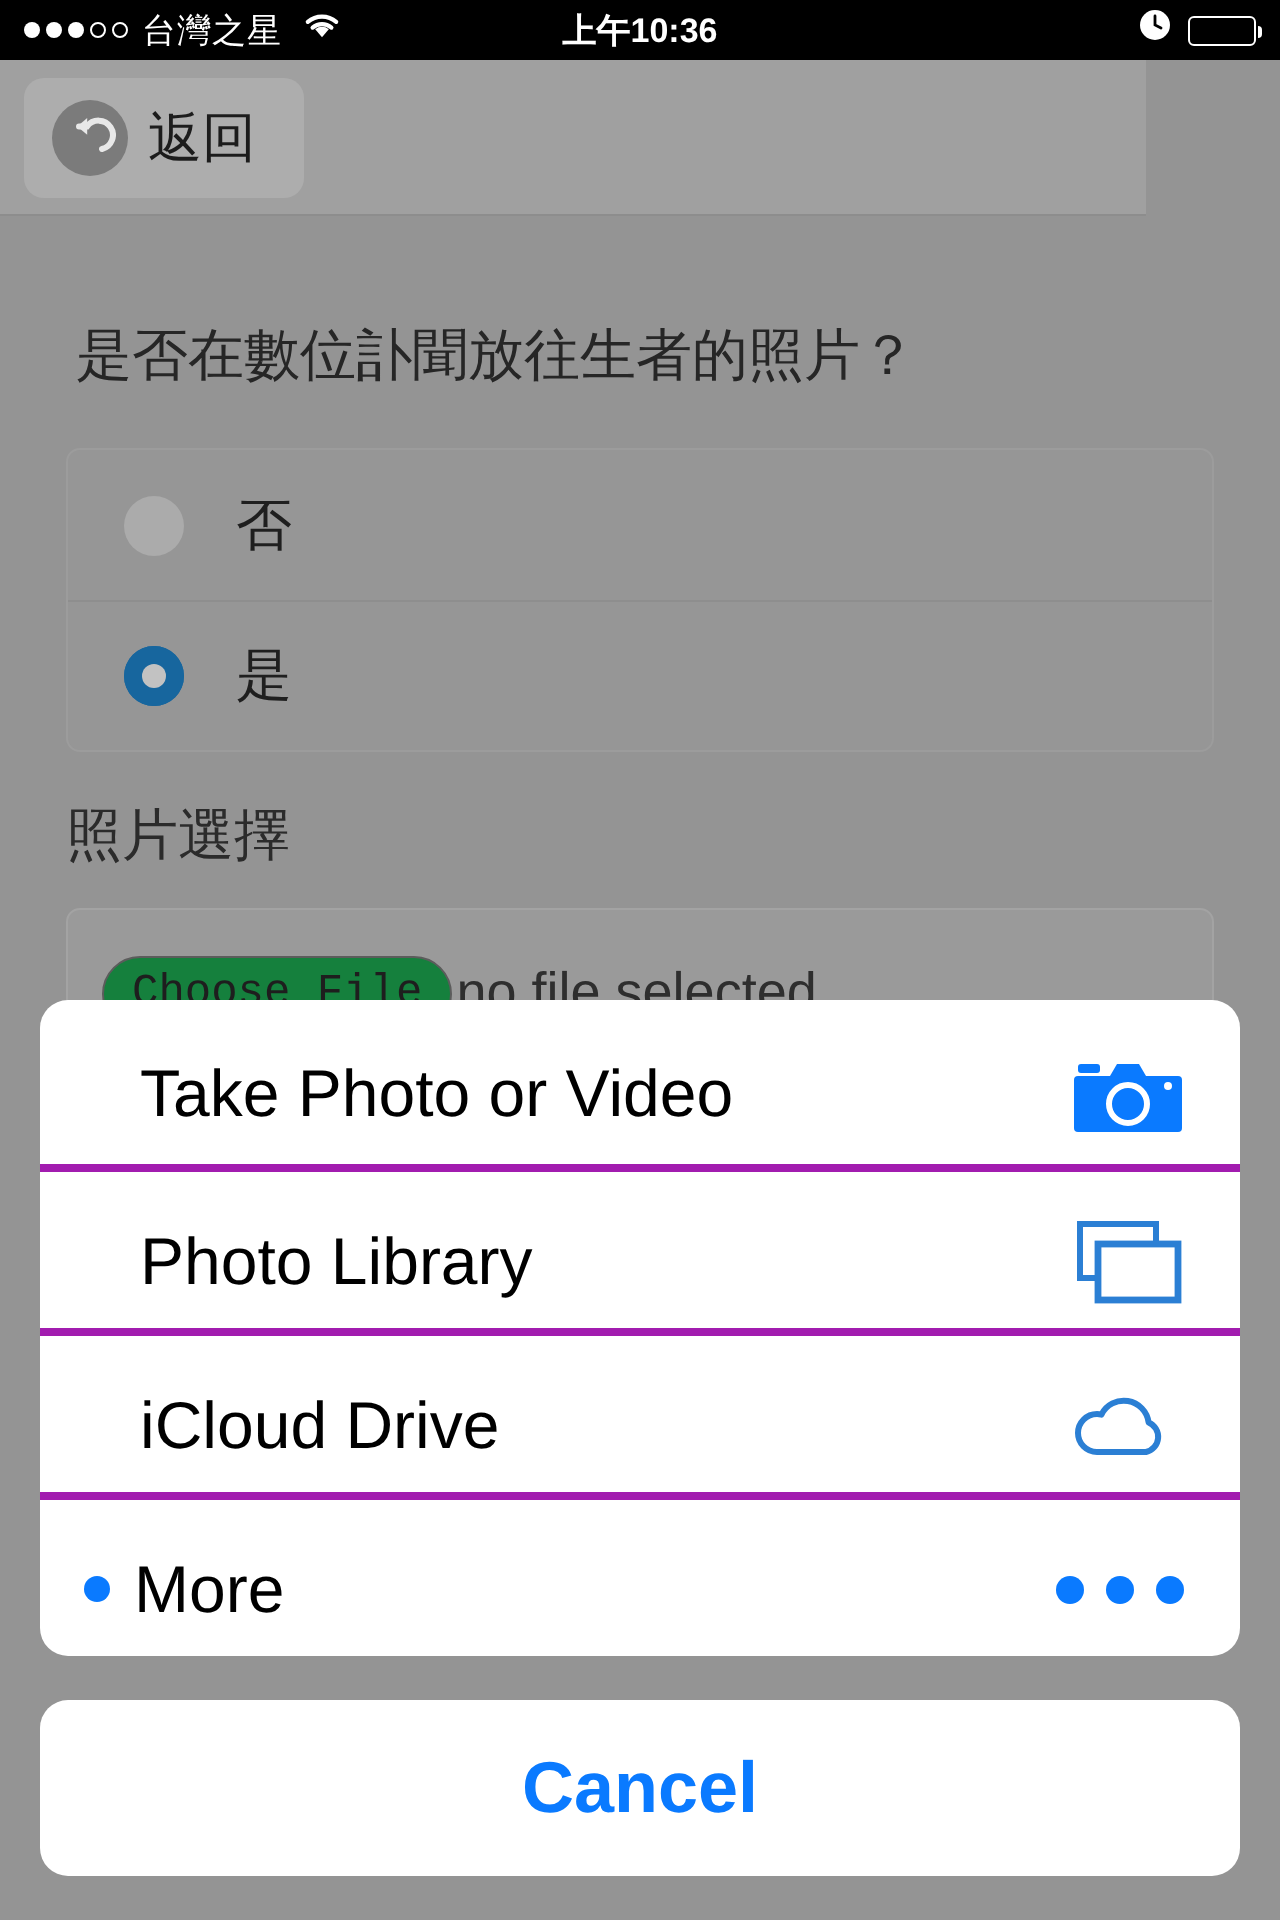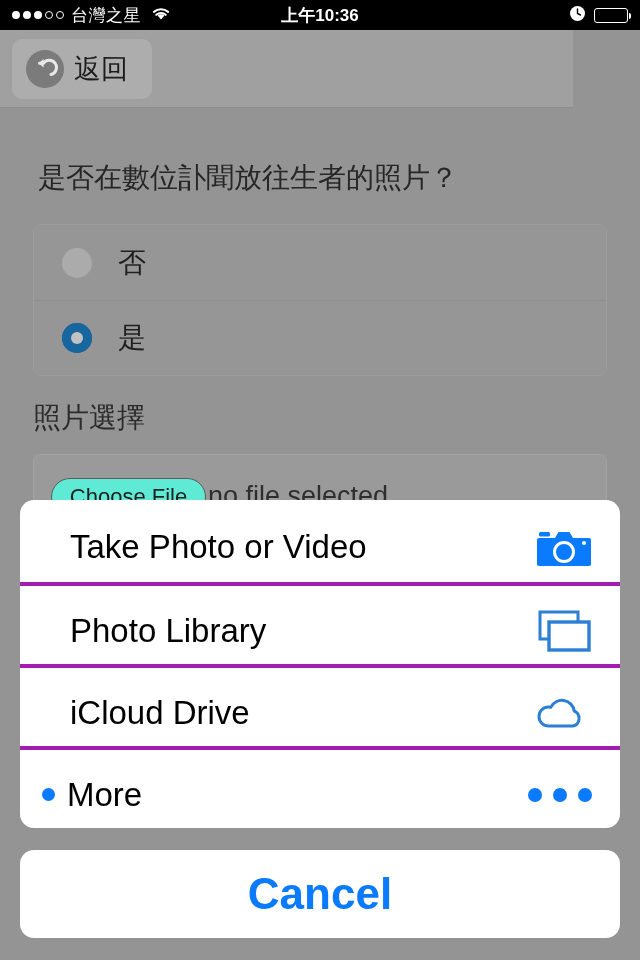--- a/index.html
+++ b/index.html
@@ -215,28 +215,29 @@
     background: #9a9a9a;
     display: flex;
     align-items: center;
     padding-left: 17px;
   }
   .choose-file-btn {
     height: 38px;
     min-width: 155px;
     border: 1px solid #5c5c5c;
     border-radius: 19px;
-    background: #5eead4;
+    background: #15803d;
     display: flex;
     align-items: center;
     justify-content: center;
     font-size: 22px;
     color: #1e1e1e;
     padding: 0 14px;
     box-sizing: border-box;
+    font-family: Liberation Mono, monospace;
   }
   .no-file-text {
     margin-left: 2px;
     font-size: 27px;
     color: #2e2e2e;
   }
 
   
   #action-sheet {
     position: absolute;
@@ -295,21 +296,21 @@
     left: 20px; top: 850px;
     width: 600px;
     height: 88px;
     background: #fff;
     border-radius: 14px;
     display: flex;
     align-items: center;
     justify-content: center;
   }
   #cancel-label {
-    font-size: 44px;
+    font-size: 36px;
     font-weight: bold;
     color: #0a7aff;
   }
 </style>
 </head>
 <body>
 
 <div id="screen">
 
   <div id="status-bar">

